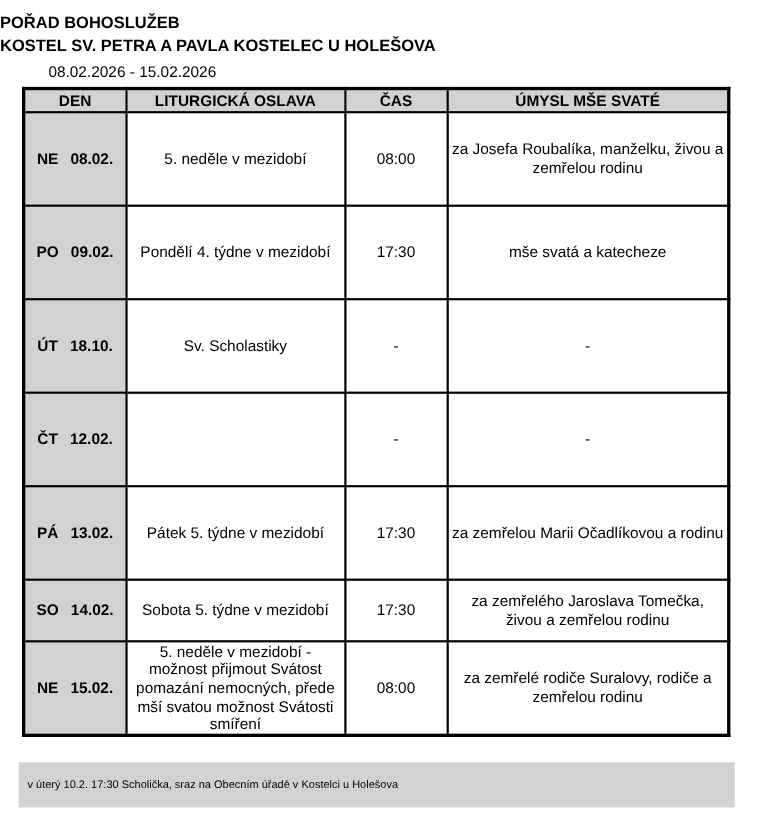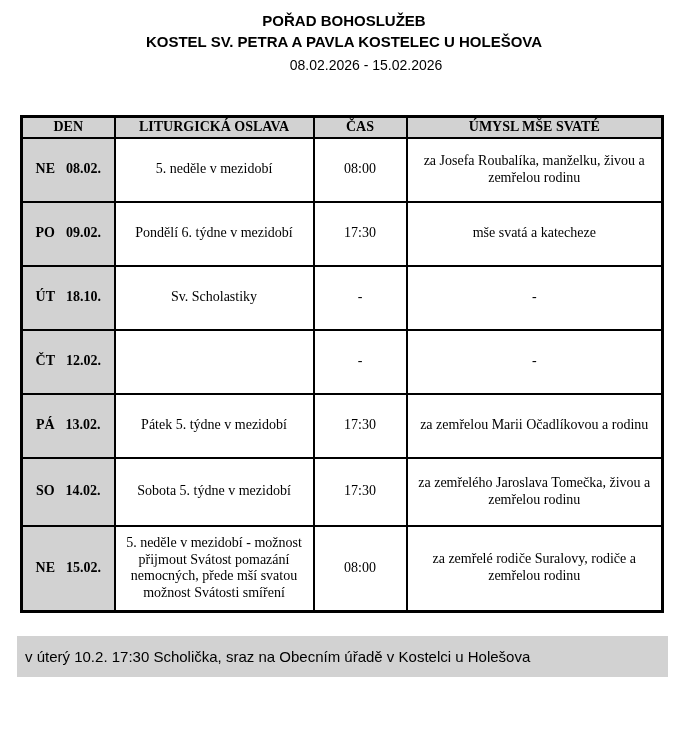--- a/index.html
+++ b/index.html
@@ -10,40 +10,39 @@
   }
   .page {
     position: relative;
     width: 688px;
     height: 749px;
     background: #ffffff;
     overflow: hidden;
   }
   .doc-header {
     padding-top: 10px;
-    text-align: center;
+    text-align: left;
   }
   .title-line1, .title-line2 {
     font-size: 15px;
     font-weight: bold;
     line-height: 21px;
   }
   .title-line3 {
     font-size: 14px;
     line-height: 20px;
     margin-top: 3px;
     margin-left: 44px;
   }
   table.schedule {
     border-collapse: collapse;
     table-layout: fixed;
-    margin: 40px 0 0 20px;
+    margin: 4px 0 0 20px;
     width: 641px;
     border: 3px solid #000000;
-    font-family: Liberation Serif, serif;
   }
   table.schedule th, table.schedule td {
     border: 2px solid #000000;
     text-align: center;
     vertical-align: middle;
     font-size: 14px;
     line-height: 1.2;
     overflow: hidden;
     padding: 1px 3px;
   }
@@ -56,36 +55,36 @@
   col.c-den   { width: 93px; }
   col.c-feast { width: 199px; }
   col.c-time  { width: 93px; }
   col.c-int   { width: 256px; }
   td.den-cell {
     background: #d2d2d2;
     font-weight: bold;
     white-space: nowrap;
   }
   td.den-cell .day-abbr { margin-right: 11px; }
-  tr.row      { height: 64px; }
-  tr.row-so   { height: 68px; }
+  tr.row      { height: 85px; }
+  tr.row-so   { height: 56px; }
   tr.row-tall { height: 86px; }
   tr.row-tall td.feast-cell {
     line-height: 1.18;
     padding: 0 2px;
   }
   .note-bar {
     margin: 23px 0 0 17px;
     width: 651px;
     height: 41px;
     background: #d2d2d2;
     display: flex;
     align-items: center;
     padding-left: 8px;
-    font-size: 15px;
+    font-size: 10px;
   }
 </style>
 </head>
 <body>
 
 <div class="page">
 
   <div class="doc-header">
     <div class="title-line1">POŘAD BOHOSLUŽEB</div>
     <div class="title-line2">KOSTEL SV. PETRA A PAVLA KOSTELEC U HOLEŠOVA</div>
@@ -109,21 +108,21 @@
     </thead>
     <tbody>
       <tr class="row">
         <td class="den-cell"><span class="day-abbr">NE</span><span>08.02.</span></td>
         <td class="feast-cell">5. neděle v mezidobí</td>
         <td class="time-cell">08:00</td>
         <td class="intention-cell">za Josefa Roubalíka, manželku, živou a zemřelou rodinu</td>
       </tr>
       <tr class="row">
         <td class="den-cell"><span class="day-abbr">PO</span><span>09.02.</span></td>
-        <td class="feast-cell">Pondělí 6. týdne v mezidobí</td>
+        <td class="feast-cell">Pondělí 4. týdne v mezidobí</td>
         <td class="time-cell">17:30</td>
         <td class="intention-cell">mše svatá a katecheze</td>
       </tr>
       <tr class="row">
         <td class="den-cell"><span class="day-abbr">ÚT</span><span>18.10.</span></td>
         <td class="feast-cell">Sv. Scholastiky</td>
         <td class="time-cell">-</td>
         <td class="intention-cell">-</td>
       </tr>
       <tr class="row">

